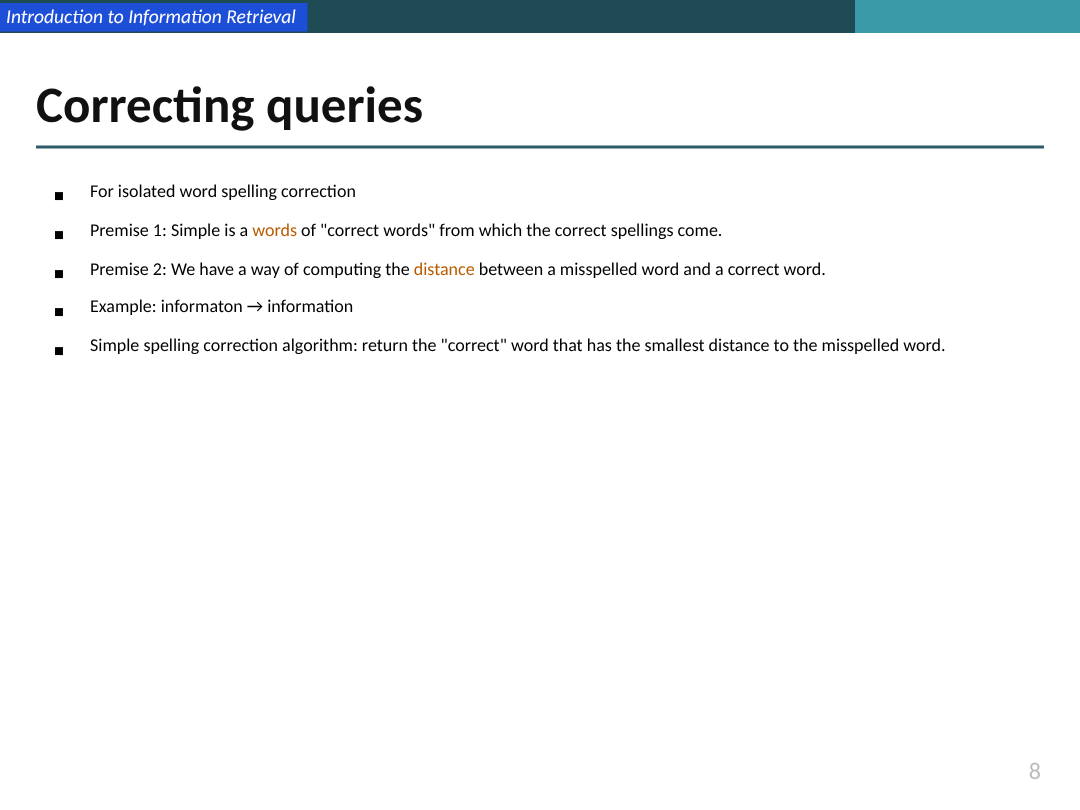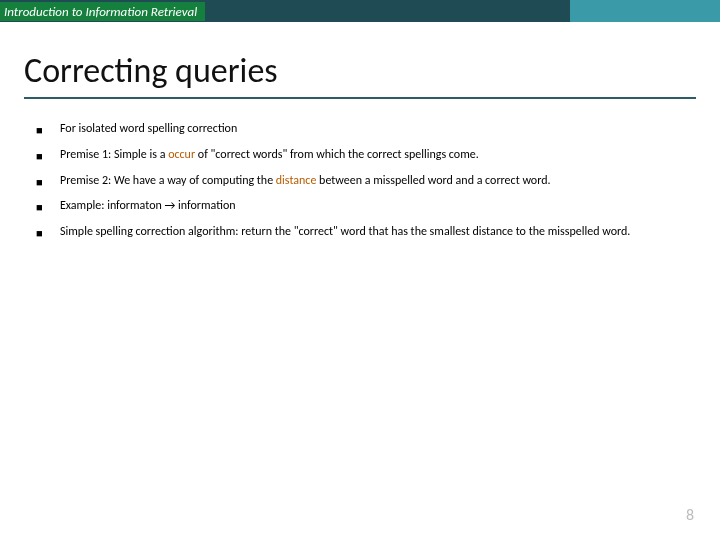--- a/index.html
+++ b/index.html
@@ -1,21 +1,21 @@
 <!DOCTYPE html>
 <html><head>
 <meta charset="utf-8">
 <style>
   * { margin: 0; padding: 0; box-sizing: border-box; }
   html, body { width: 720px; height: 540px; font-family: Calibri, "Segoe UI", Arial, sans-serif; background: #fff; color: #000; }
   .slide { width: 720px; height: 540px; position: relative; }
   .header-bar { width: 100%; height: 22px; background: #1f4b55; display: flex; align-items: center; }
-  .header-bar .title-box { background: #15803d; color: #fff; font-style: italic; font-size: 13px; padding: 2px 8px 2px 4px; text-align: right; }
+  .header-bar .title-box { background: #1d4ed8; color: #fff; font-style: italic; font-size: 13px; padding: 2px 8px 2px 4px; text-align: right; }
   .header-bar .accent { flex: 0 0 150px; height: 100%; background: #3a9aa8; margin-left: auto; }
-  .slide-title { font-size: 34px; font-weight: 400; color: #111; margin: 28px 0 6px 24px; }
+  .slide-title { font-size: 34px; font-weight: 700; color: #111; margin: 28px 0 6px 24px; }
   .title-rule { height: 2px; background: #2d5b66; margin: 0 24px 22px 24px; }
   ul.bullets { list-style: none; margin: 0 46px 0 60px; }
   ul.bullets li { position: relative; font-size: 12px; line-height: 1.32; margin-bottom: 10px; color: #000; }
   ul.bullets li::before { content: "■"; position: absolute; left: -24px; top: 3px; font-size: 11px; color: #000; }
   .hl { color: #b85c00; }
   .page-num { position: absolute; right: 26px; bottom: 16px; font-size: 16px; color: #bcbcbc; }
 </style>
 </head>
 <body>
 
@@ -26,21 +26,21 @@
   </div>
 
   <h1 class="slide-title">Correcting queries</h1>
   <div class="title-rule"></div>
 
   <ul class="bullets">
     <li>
       <span>For isolated word spelling correction</span><span class="hl"></span><span></span>
     </li>
     <li>
-      <span>Premise 1: Simple is a </span><span class="hl">occur</span><span> of "correct words" from which the correct spellings come.</span>
+      <span>Premise 1: Simple is a </span><span class="hl">words</span><span> of "correct words" from which the correct spellings come.</span>
     </li>
     <li>
       <span>Premise 2: We have a way of computing the </span><span class="hl">distance</span><span> between a misspelled word and a correct word.</span>
     </li>
     <li>
       <span>Example: informaton → information</span><span class="hl"></span><span></span>
     </li>
     <li>
       <span>Simple spelling correction algorithm: return the "correct" word that has the smallest distance to the misspelled word.</span><span class="hl"></span><span></span>
     </li>

